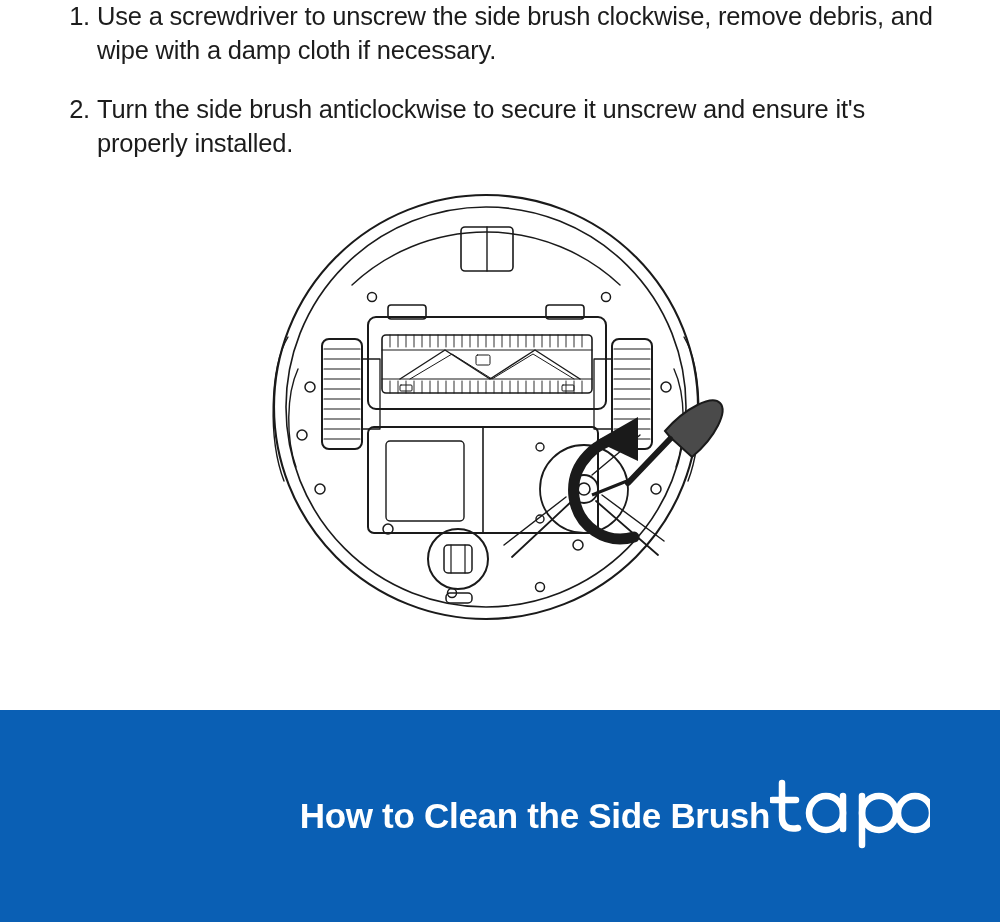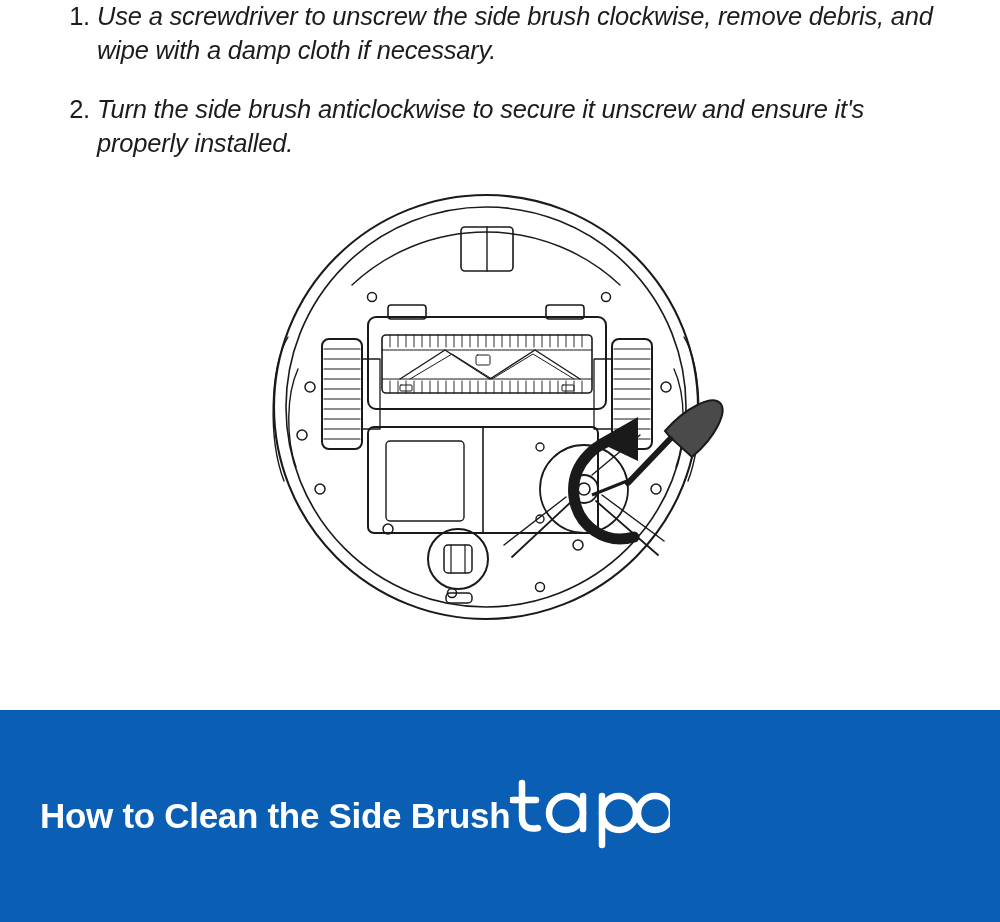--- a/index.html
+++ b/index.html
@@ -40,21 +40,20 @@
   }
   .step-num {
     flex: 0 0 auto;
     width: 34px;
     text-align: right;
     margin-right: 7px;
   }
   .step-text {
     flex: 1 1 auto;
     max-width: 845px;
-    font-style: italic;
   }
 
   
   .figure-wrap {
     flex: 1 1 auto;
     display: flex;
     align-items: flex-start;
     justify-content: center;
     padding-top: 2px;
   }
@@ -66,21 +65,21 @@
   
   .footer {
     position: absolute;
     left: 0;
     bottom: 0;
     width: 1000px;
     height: 212px;
     background: #0a5fb4;
     display: flex;
     align-items: center;
-    justify-content: flex-start;
+    justify-content: flex-end;
     box-sizing: border-box;
     padding: 0 42px 0 40px;
   }
   .footer-title {
     color: #ffffff;
     font-size: 35px;
     font-weight: bold;
     letter-spacing: -0.3px;
   }
   .brand {

